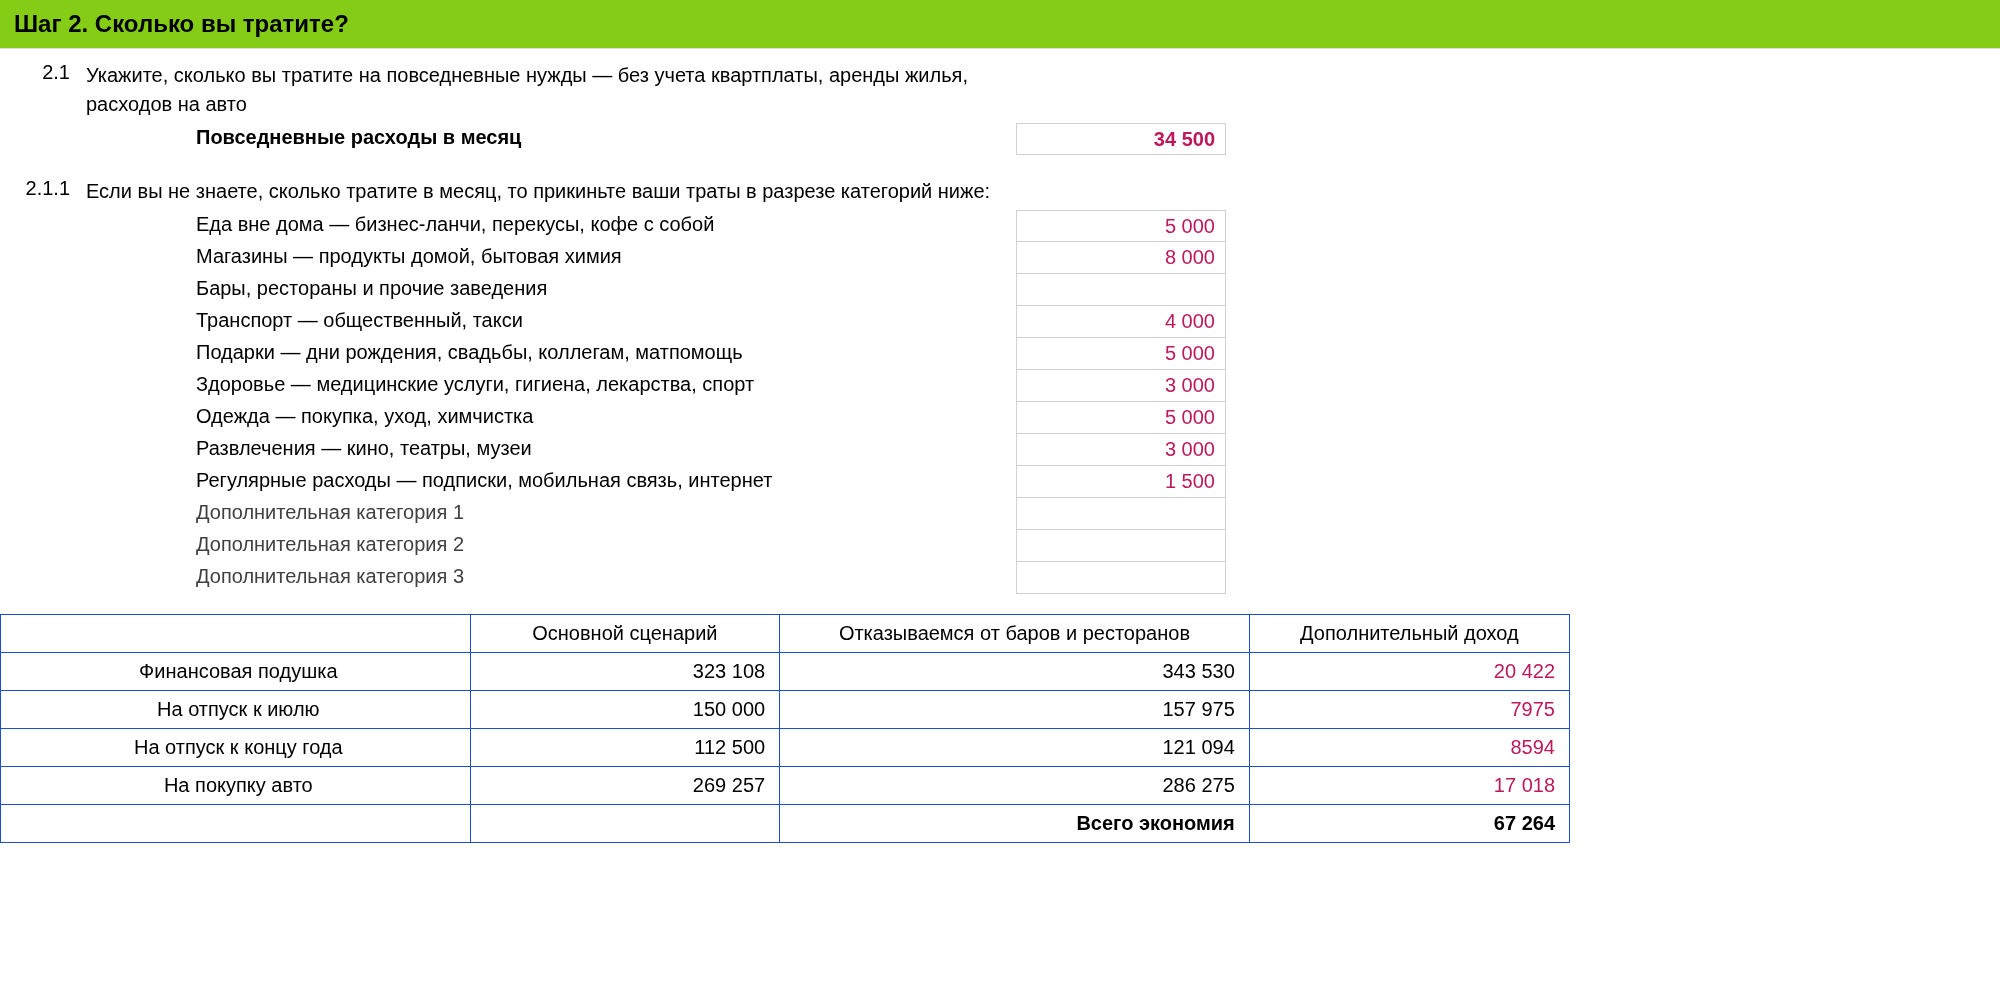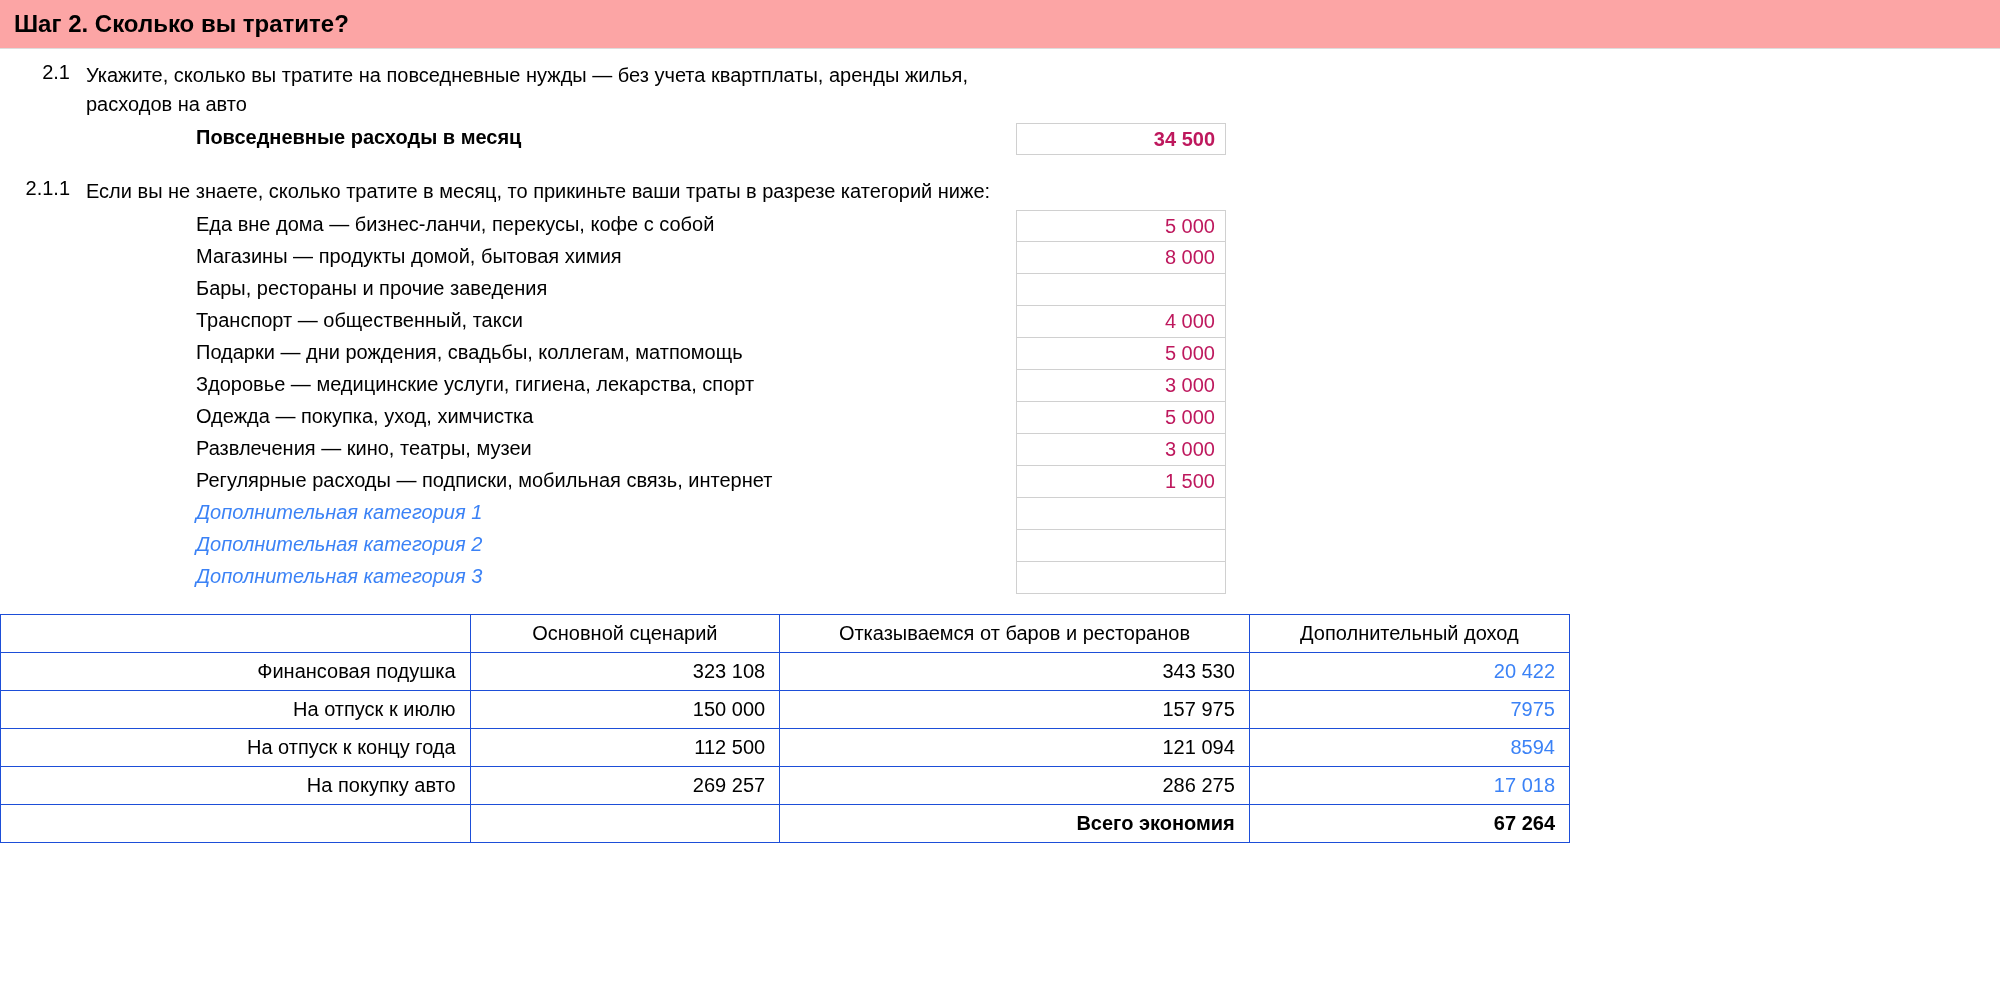--- a/index.html
+++ b/index.html
@@ -4,21 +4,21 @@
 <style>
   * { box-sizing: border-box; }
   body {
     margin: 0;
     font-family: Arial, Helvetica, sans-serif;
     font-size: 20px;
     color: #000;
     background: #fff;
   }
   .step-header {
-    background: #fca5a5;
+    background: #84cc16;
     padding: 10px 14px;
     font-size: 24px;
     font-weight: bold;
     border-bottom: 1px solid #ddd;
   }
   .section {
     padding: 12px 16px 0 16px;
   }
   .row {
     display: flex;
@@ -48,21 +48,21 @@
     line-height: 30px;
     padding: 0 10px;
     text-align: right;
     color: #be185d;
     font-weight: bold;
     font-family: Arial, sans-serif;
     background: #fff;
   }
   .value-cell.normal { font-weight: normal; }
   .bold { font-weight: bold; }
-  .placeholder { color: #3b82f6; font-style: italic; }
+  .placeholder { color: #404040; }
   .cats .row { margin-bottom: 0; }
   .cats .value-cell { border-top: none; }
   .cats .row:first-child .value-cell { border-top: 1px solid #d0d0d0; }
 
   
   table.summary {
     border-collapse: collapse;
     margin-top: 20px;
     margin-left: 0;
     width: 1570px;
@@ -73,24 +73,24 @@
     padding: 6px 14px;
     text-align: right;
     height: 38px;
   }
   table.summary th {
     font-weight: normal;
     text-align: center;
     background: #fff;
   }
   table.summary td.label {
-    text-align: right;
+    text-align: center;
     padding-left: 20px;
   }
-  table.summary .green { color: #3b82f6; }
+  table.summary .green { color: #be185d; }
   table.summary .totalrow td { font-weight: bold; }
   table.summary .first-col { width: 440px; }
   table.summary .col2 { width: 290px; }
   table.summary .col3 { width: 440px; }
   table.summary .col4 { width: 300px; }
 </style>
 </head>
 <body>
 
 <div class="step-header">Шаг 2. Сколько вы тратите?</div>

